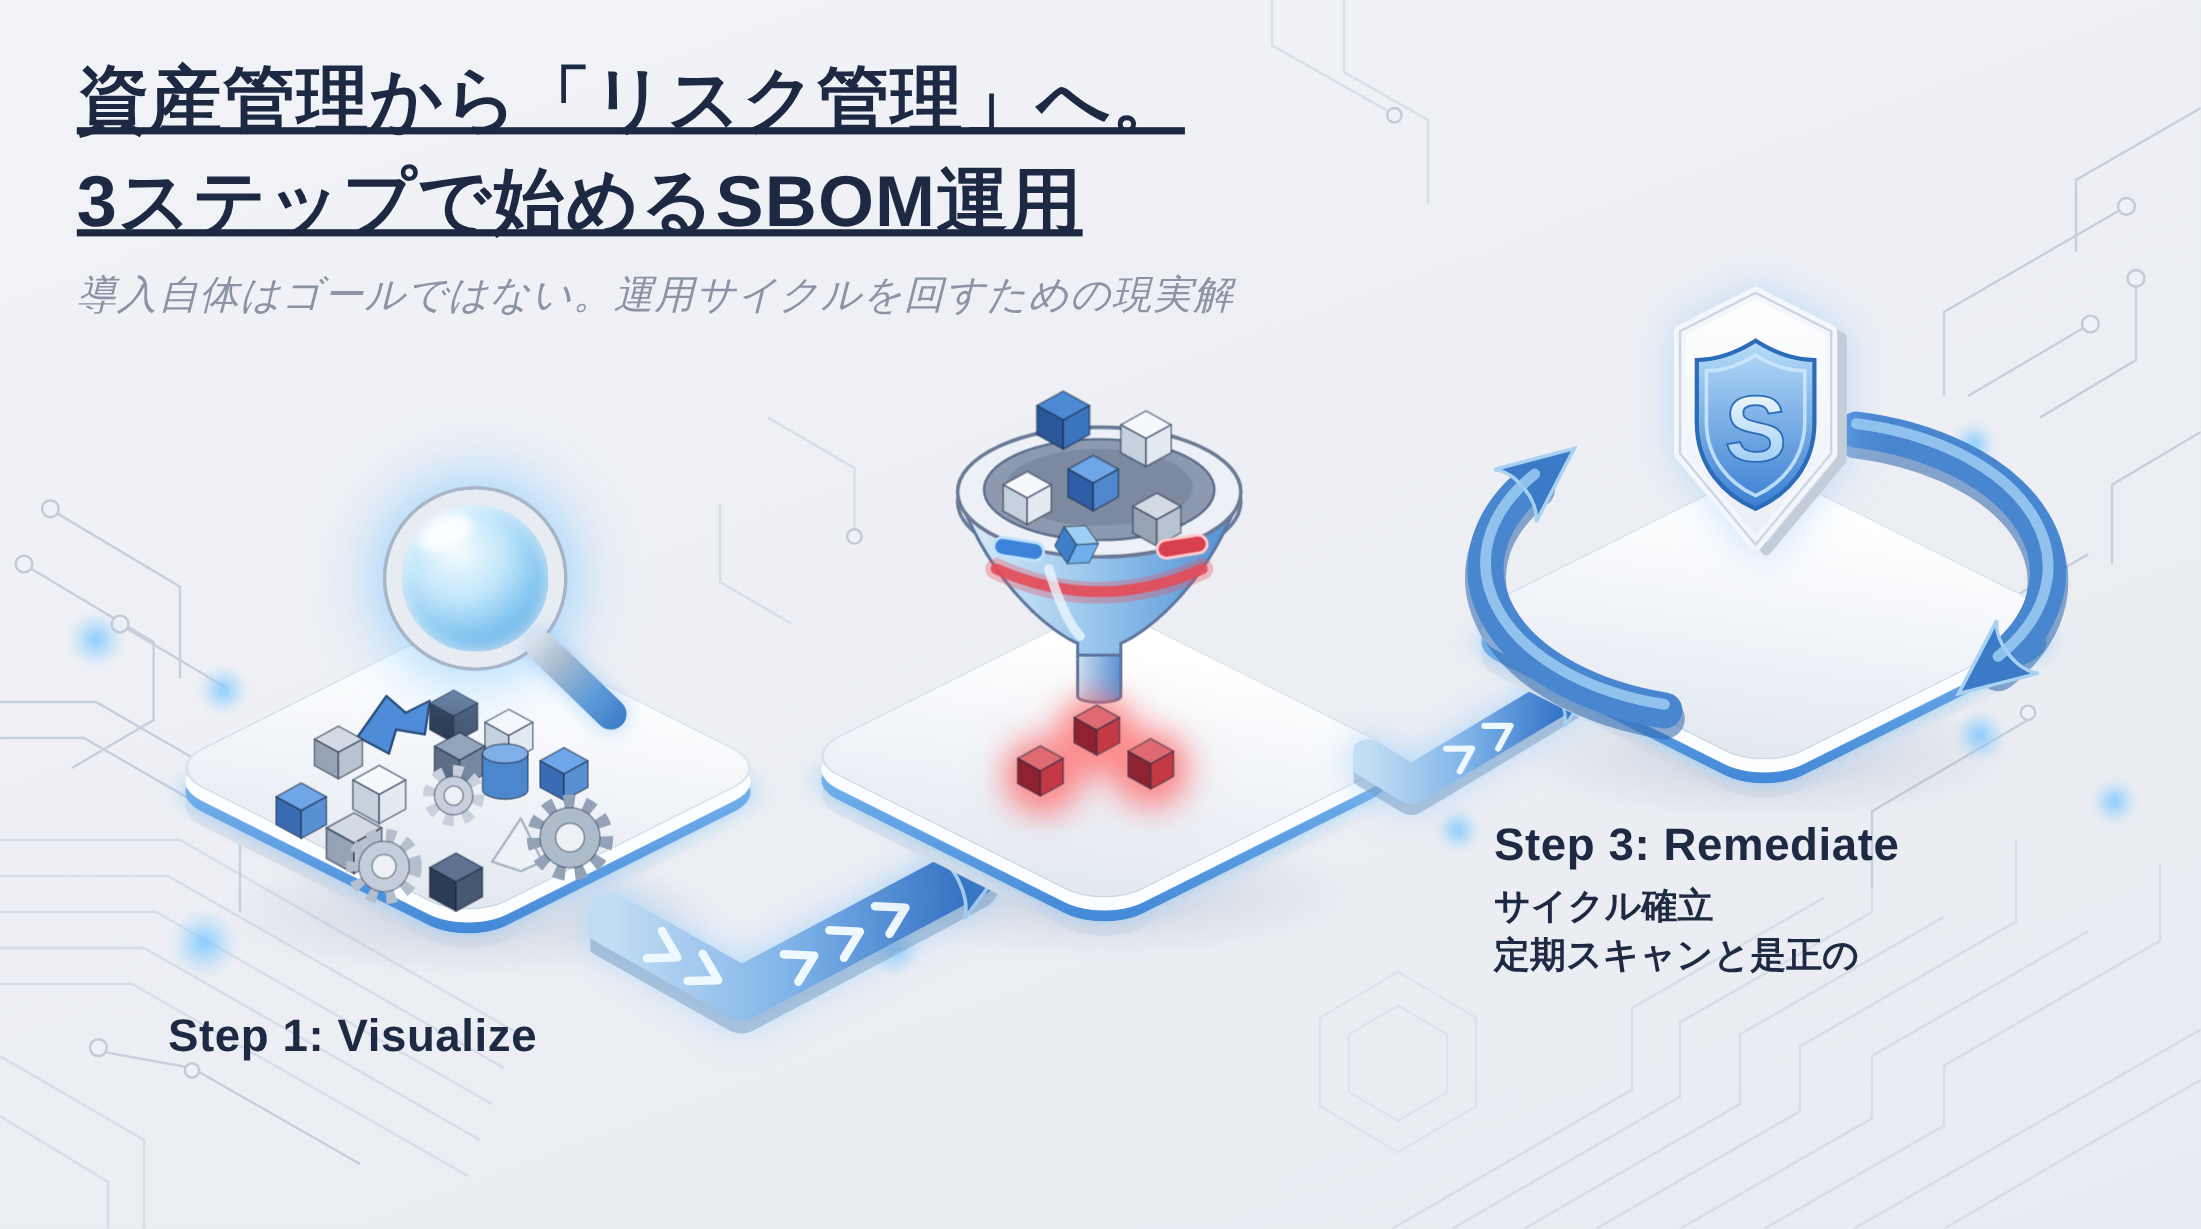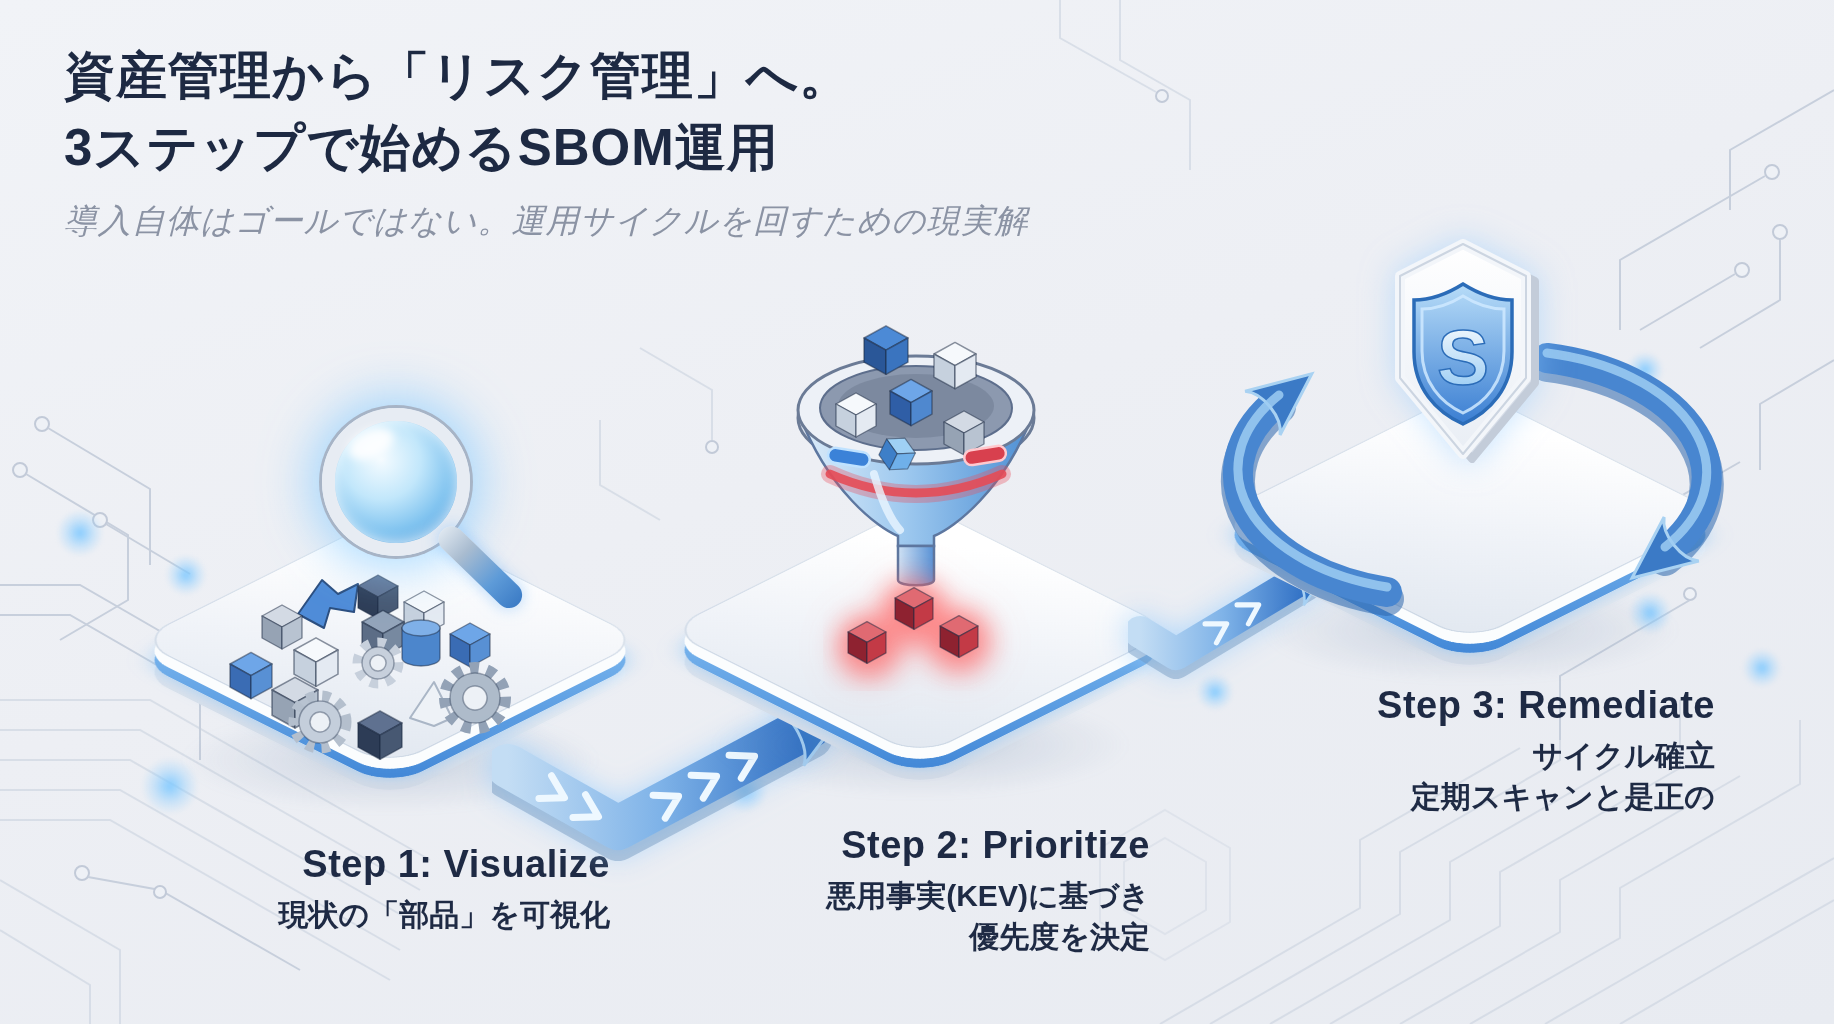--- a/index.html
+++ b/index.html
@@ -12,21 +12,21 @@
   .circuits{position:absolute;left:0;top:0;}
   .trace{fill:none;stroke:#c7cfdc;stroke-width:2;}
   .trace.f{opacity:.55;}
   .via{fill:#eef1f6;stroke:#c2cad8;stroke-width:2;}
   .hex{fill:none;stroke:#d6dce6;stroke-width:2;opacity:.6;}
   .gd{position:absolute;border-radius:50%;transform:translate(-50%,-50%);
       background:radial-gradient(circle,rgba(125,200,255,.9) 0%,rgba(140,205,255,.35) 42%,rgba(140,205,255,0) 72%);
       filter:blur(2px);}
   
   .titleblock{position:absolute;left:64px;top:40px;}
-  .title-line{font-size:51px;line-height:1.42;font-weight:900;color:#1d2942;letter-spacing:1px;}
+  .title-line{font-size:60px;line-height:1.42;font-weight:900;color:#1d2942;letter-spacing:1px;text-decoration:underline;}
   .subtitle{margin-top:14px;font-size:33px;font-weight:500;color:#8b93a4;letter-spacing:1px;font-style:italic;}
   
   .pshadow{position:absolute;width:560px;height:140px;border-radius:50%;transform:translate(-50%,-50%);
     background:radial-gradient(closest-side,rgba(95,125,165,.24),rgba(95,125,165,0) 75%);filter:blur(4px);}
   .platform{position:absolute;width:360px;height:392px;}
   .plat{position:absolute;left:0;width:360px;height:360px;border-radius:46px;
         transform:rotateX(60deg) rotateZ(45deg);}
   .l-base{top:32px;background:linear-gradient(155deg,#f3f6fa 20%,#d2dae6 92%);}
   .l-stripe{top:20px;background:linear-gradient(135deg,#cfe9fb 0%,#7cb8ef 40%,#3f85d6 100%);
             box-shadow:0 0 22px rgba(120,190,250,.55);}
@@ -45,21 +45,21 @@
     background:linear-gradient(180deg,#dde6ef 0%,#a9bcd0 30%,#5e9bd8 68%,#3c7cc6 100%);
     box-shadow:0 0 16px rgba(130,190,250,.6);}
   
   .cf{stroke:rgba(28,42,66,.5);stroke-width:1.4;stroke-linejoin:round;}
   .cf.t{fill:var(--t,#ccc);} .cf.l{fill:var(--l,#999);} .cf.r{fill:var(--r,#aaa);}
   .pile,.funnel,.redcubes,.cycle,.badge,.flow{position:absolute;}
   .redcubes{filter:drop-shadow(0 0 14px rgba(255,70,70,.55));}
   .badge{filter:drop-shadow(0 0 16px rgba(140,200,255,.5));}
   .flow{filter:drop-shadow(0 0 14px rgba(150,205,255,.7));}
   
-  .step-label{position:absolute;text-align:right;color:#1e2a44;}
+  .step-label{position:absolute;text-align:left;color:#1e2a44;}
   .step-label .h{font-size:38px;font-weight:800;letter-spacing:.5px;}
   .step-label .s{margin-top:8px;font-size:30px;font-weight:700;line-height:1.38;}
   .step-label .s span{display:block;}
 </style>
 </head>
 <body>
 
 <div class="canvas">
 
   <svg class="circuits" width="1834" height="1024">
@@ -180,24 +180,20 @@
     </g>
   </svg>
 
   <div>
     <div class="lens"></div>
     <div class="handle"></div>
   </div>
 
   <div class="step-label" style="left:140px;top:818px;width:470px;margin-top:25px;">
     <div class="h">Step 1: Visualize</div>
-    <div class="s">
-      <span>現状の「部品」を可視化</span>
-      <span></span>
-    </div>
   </div>
 
   <svg class="flow" style="left:492px;top:662px;" width="350" height="210" viewBox="0 0 350 210">
     <defs>
       <linearGradient id="ag1" x1="0" y1="0" x2="1" y2="0">
         <stop offset="0" stop-color="#c3ddf4"></stop>
           <stop offset=".5" stop-color="#7fb3e8"></stop>
           <stop offset="1" stop-color="#2f6fc4"></stop>
       </linearGradient>
       <marker id="ah1" markerUnits="userSpaceOnUse" markerWidth="84" markerHeight="84" refX="30" refY="42" orient="auto">
@@ -258,27 +254,20 @@
     <g style="filter:blur(12px)" opacity=".55">
       <circle cx="91" cy="58" r="32" fill="#ff6a6a"></circle>
       <circle cx="46" cy="92" r="30" fill="#ff6a6a"></circle>
       <circle cx="136" cy="86" r="30" fill="#ff6a6a"></circle>
     </g>
     <use href="#cube" transform="translate(91,42) scale(.95)" style="--t:#e06a72;--l:#8e2230;--r:#c33a46"></use>
     <use href="#cube" transform="translate(44,76) scale(.95)" style="--t:#e06a72;--l:#8e2230;--r:#c33a46"></use>
     <use href="#cube" transform="translate(136,70) scale(.95)" style="--t:#e06a72;--l:#8e2230;--r:#c33a46"></use>
   </svg>
 
-  <div class="step-label" style="left:690px;top:824px;width:460px;">
-    <div class="h">Step 2: Prioritize</div>
-    <div class="s">
-      <span>悪用事実(KEV)に基づき</span>
-      <span>優先度を決定</span>
-    </div>
-  </div>
 
   <svg class="flow" style="left:1128px;top:540px;" width="200" height="150" viewBox="0 0 200 150">
     <defs>
       <linearGradient id="ag2" x1="0" y1="0" x2="1" y2="0">
         <stop offset="0" stop-color="#c3ddf4"></stop>
           <stop offset=".5" stop-color="#7fb3e8"></stop>
           <stop offset="1" stop-color="#2f6fc4"></stop>
       </linearGradient>
       <marker id="ah2" markerUnits="userSpaceOnUse" markerWidth="64" markerHeight="64" refX="22" refY="32" orient="auto">
         <path d="M5,8 L56,32 L5,56 C16,45 16,19 5,8 Z" fill="#3376c8" stroke="#a8d2f4" stroke-width="2.5"></path>

